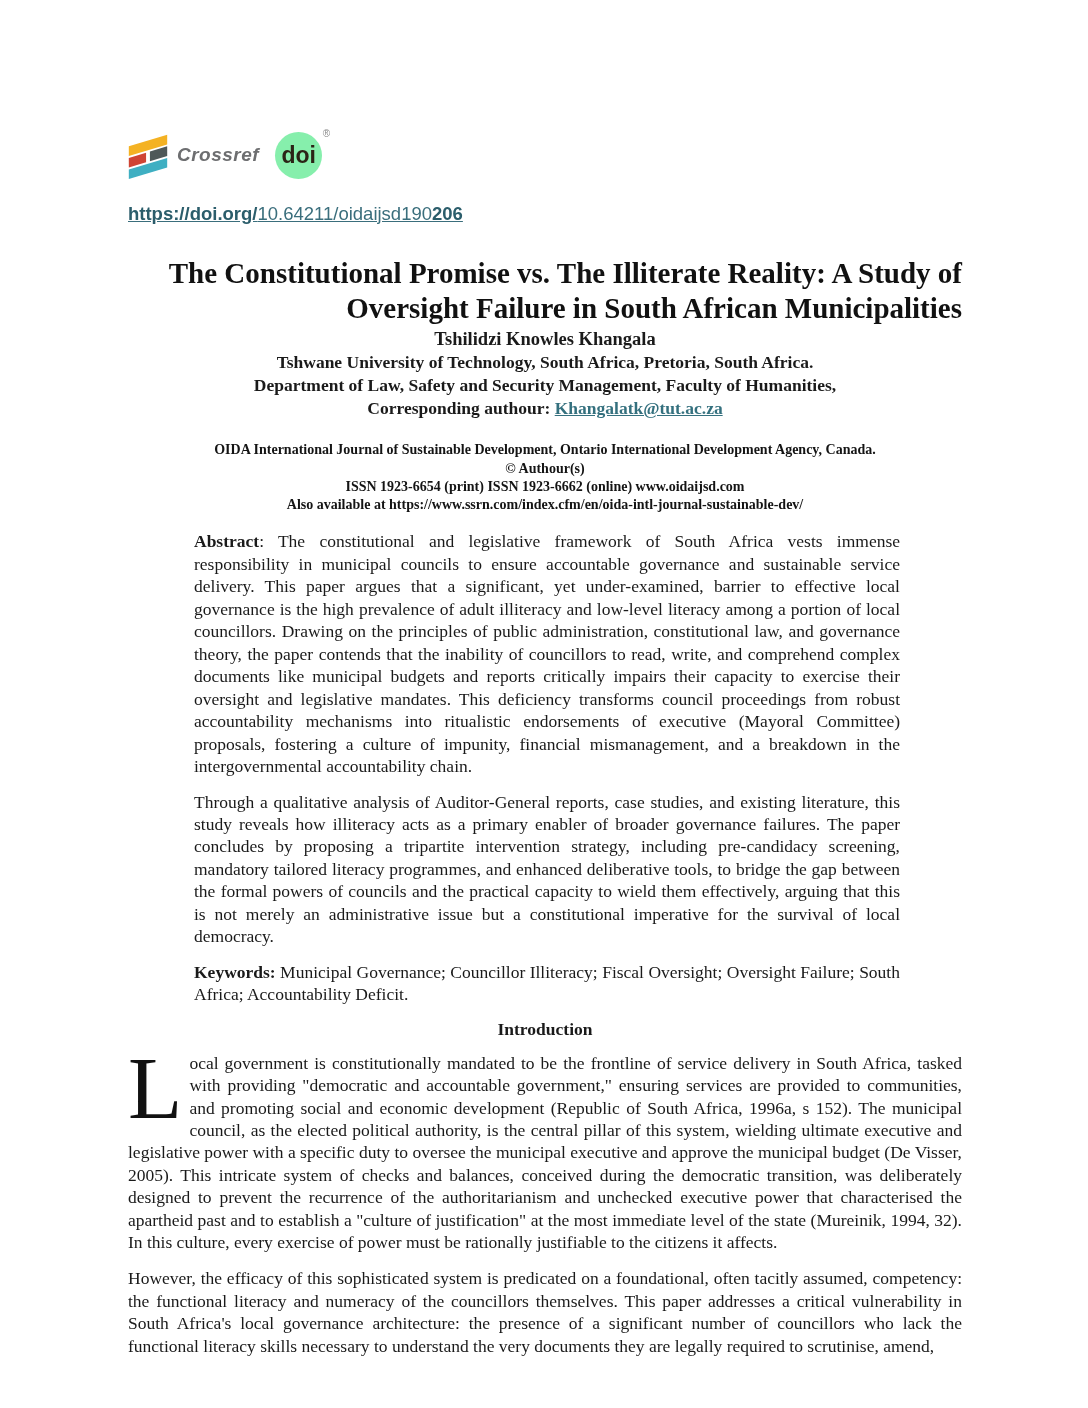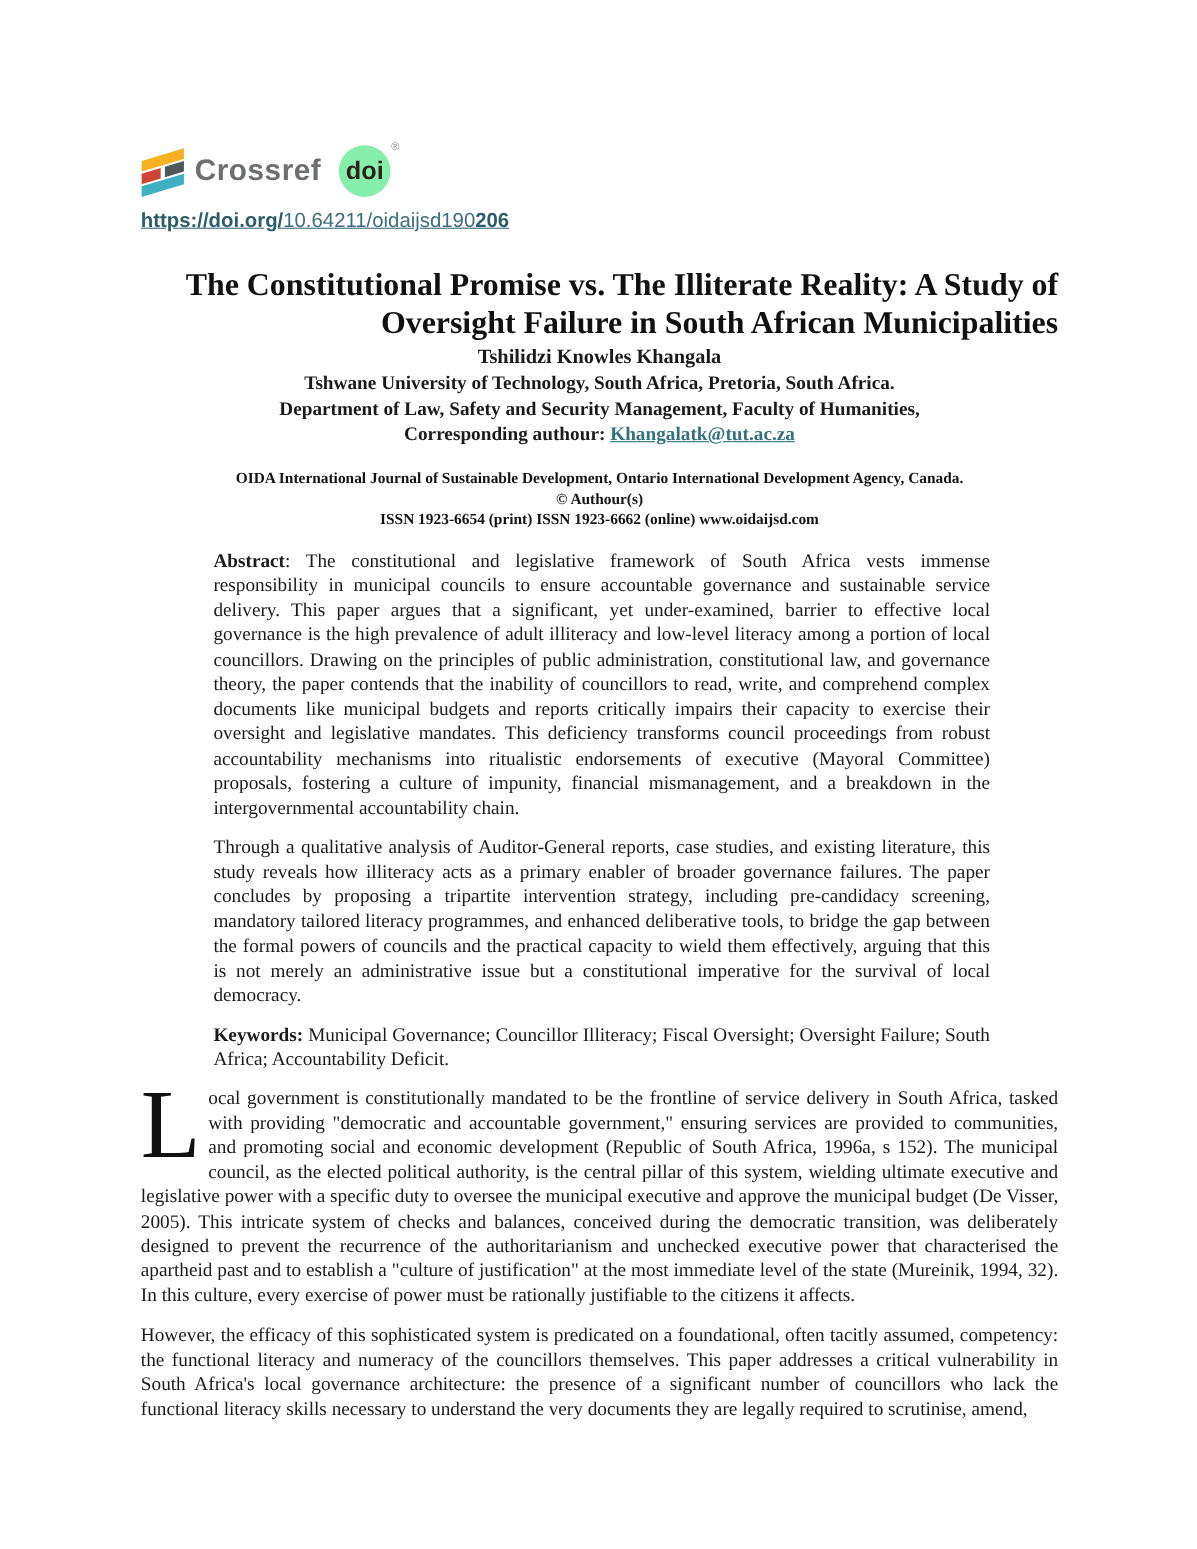--- a/index.html
+++ b/index.html
@@ -26,24 +26,25 @@
     height: 50px;
   }
   .crossref-logo {
     display: flex;
     align-items: center;
     gap: 9px;
   }
   .crossref-mark { width: 40px; height: 48px; display: block; }
   .crossref-label {
     font-family: "Liberation Sans", sans-serif;
-    font-size: 27px;
+    font-size: 19px;
     font-weight: 700;
     color: #6d6e70;
     letter-spacing: 0.5px;
+    font-style: italic;
   }
   .doi-badge-wrap { position: relative; margin-left: 16px; }
   .doi-badge {
     width: 47px; height: 47px;
     border-radius: 50%;
     background: #86efac;
     display: flex;
     align-items: center;
     justify-content: center;
     font-family: "Liberation Sans", sans-serif;
@@ -53,21 +54,21 @@
   }
   .registered-mark {
     position: absolute;
     top: -4px; right: -8px;
     font-family: "Liberation Sans", sans-serif;
     font-size: 10px;
     color: #8a8a8a;
   }
 
   
-  .doi-link-row { margin-top: 9px; }
+  .doi-link-row { margin-top: 23px; }
   .doi-link {
     font-family: "Liberation Sans", sans-serif;
     font-size: 18.5px;
     color: #3a6e7c;
     text-decoration: underline;
     cursor: pointer;
   }
   .doi-link .bold-seg { font-weight: 700; color: #2b5d6b; }
 
   
@@ -176,26 +177,28 @@
     <div class="author-name">Tshilidzi Knowles Khangala</div>
     <div>Tshwane University of Technology, South Africa, Pretoria, South Africa.</div>
     <div>Department of Law, Safety and Security Management, Faculty of Humanities,</div>
     <div><span>Corresponding authour: </span><a class="email-link">Khangalatk@tut.ac.za</a></div>
   </div>
 
   <div class="imprint-block">
     <div>OIDA International Journal of Sustainable Development, Ontario International Development Agency, Canada.</div>
     <div>© Authour(s)</div>
     <div>ISSN 1923-6654 (print) ISSN 1923-6662 (online) www.oidaijsd.com</div>
+    <div>Also available at https://www.ssrn.com/index.cfm/en/oida-intl-journal-sustainable-dev/</div>
   </div>
 
   <div class="abstract-zone">
     <p><span class="bold-label">Abstract</span><span>: The constitutional and legislative framework of South Africa vests immense responsibility in municipal councils to ensure accountable governance and sustainable service delivery. This paper argues that a significant, yet under-examined, barrier to effective local governance is the high prevalence of adult illiteracy and low-level literacy among a portion of local councillors. Drawing on the principles of public administration, constitutional law, and governance theory, the paper contends that the inability of councillors to read, write, and comprehend complex documents like municipal budgets and reports critically impairs their capacity to exercise their oversight and legislative mandates. This deficiency transforms council proceedings from robust accountability mechanisms into ritualistic endorsements of executive (Mayoral Committee) proposals, fostering a culture of impunity, financial mismanagement, and a breakdown in the intergovernmental accountability chain.</span></p>
     <p>Through a qualitative analysis of Auditor-General reports, case studies, and existing literature, this study reveals how illiteracy acts as a primary enabler of broader governance failures. The paper concludes by proposing a tripartite intervention strategy, including pre-candidacy screening, mandatory tailored literacy programmes, and enhanced deliberative tools, to bridge the gap between the formal powers of councils and the practical capacity to wield them effectively, arguing that this is not merely an administrative issue but a constitutional imperative for the survival of local democracy.</p>
     <p><span class="bold-label">Keywords:</span><span> Municipal Governance; Councillor Illiteracy; Fiscal Oversight; Oversight Failure; South Africa; Accountability Deficit.</span></p>
   </div>
 
   <div class="body-zone">
+    <h2 class="section-heading">Introduction</h2>
     <p><span class="dropcap">L</span><span>ocal government is constitutionally mandated to be the frontline of service delivery in South Africa, tasked with providing "democratic and accountable government," ensuring services are provided to communities, and promoting social and economic development (Republic of South Africa, 1996a, s 152). The municipal council, as the elected political authority, is the central pillar of this system, wielding ultimate executive and legislative power with a specific duty to oversee the municipal executive and approve the municipal budget (De Visser, 2005). This intricate system of checks and balances, conceived during the democratic transition, was deliberately designed to prevent the recurrence of the authoritarianism and unchecked executive power that characterised the apartheid past and to establish a "culture of justification" at the most immediate level of the state (Mureinik, 1994, 32). In this culture, every exercise of power must be rationally justifiable to the citizens it affects.</span></p>
     <p>However, the efficacy of this sophisticated system is predicated on a foundational, often tacitly assumed, competency: the functional literacy and numeracy of the councillors themselves. This paper addresses a critical vulnerability in South Africa's local governance architecture: the presence of a significant number of councillors who lack the functional literacy skills necessary to understand the very documents they are legally required to scrutinise, amend,</p>
   </div>
 
 </div>
 
 </body></html>

